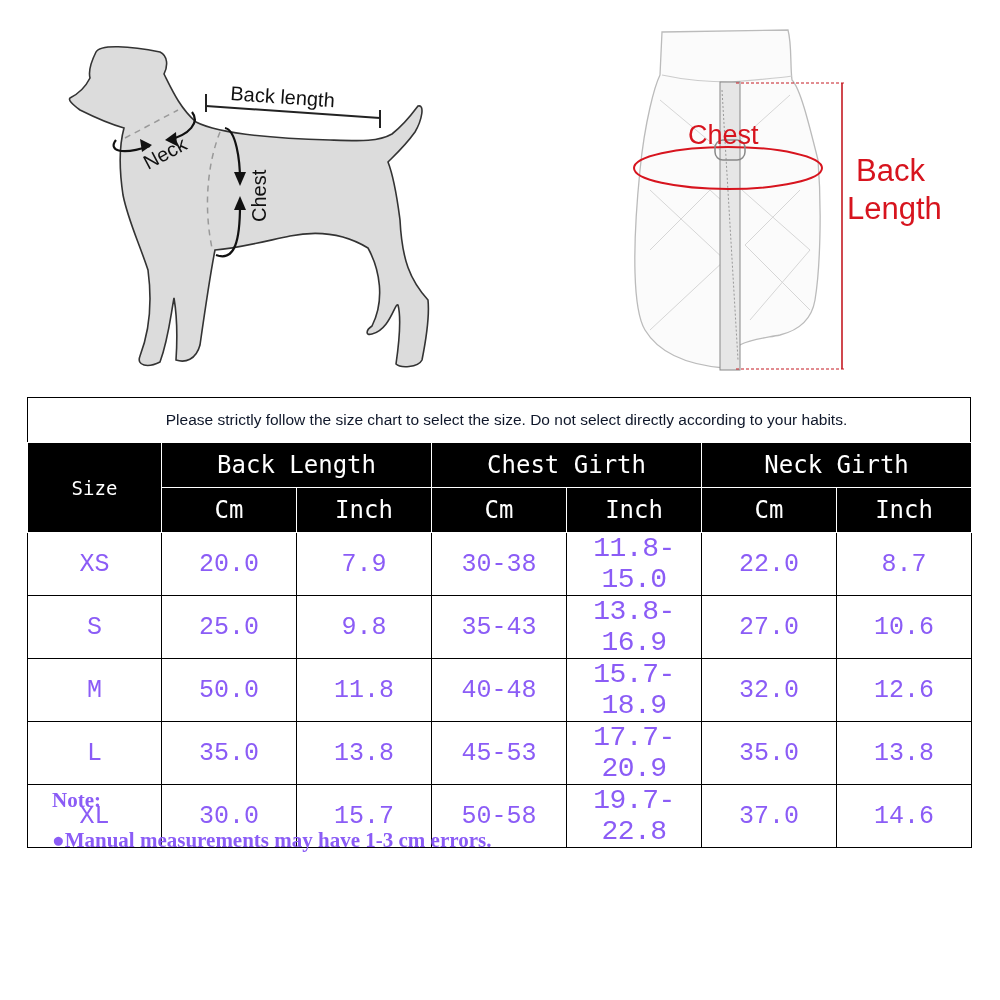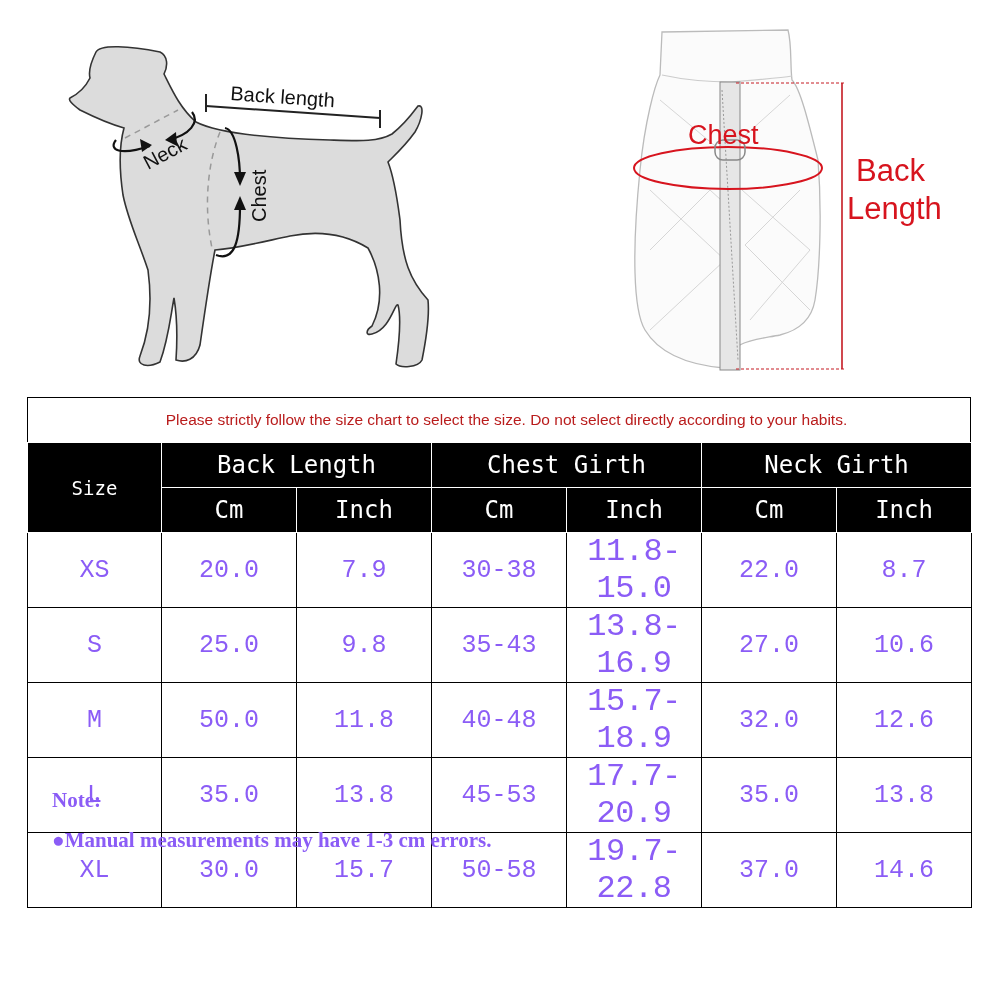--- a/index.html
+++ b/index.html
@@ -4,26 +4,26 @@
 <style>
   html, body { margin:0; padding:0; background:#fff; }
   body { width:1000px; height:1000px; position:relative; overflow:hidden; font-family:"Liberation Sans", sans-serif; }
   .abs { position:absolute; }
   
   #dog-illustration { left:0; top:0; width:500px; height:390px; }
   #coat-illustration { left:500px; top:0; width:500px; height:390px; }
   .lbl-svg { font-family:"Liberation Sans", sans-serif; }
   
   #size-table-wrap { left:27px; top:397px; width:944px; }
-  .banner { height:45px; border:1.5px solid #000; border-bottom:none; box-sizing:border-box; display:flex; align-items:center; justify-content:center; color:#b91c1c; font-size:15.5px; font-family:"Liberation Sans", sans-serif;padding-left:15px; }
+  .banner { height:45px; border:1.5px solid #000; border-bottom:none; box-sizing:border-box; display:flex; align-items:center; justify-content:center; color:#0f172a; font-size:15.5px; font-family:"Liberation Sans", sans-serif;padding-left:15px; }
   table { border-collapse:collapse; width:944px; table-layout:fixed; font-family:"Liberation Serif", serif; }
   th { background:#000; color:#fff; font-weight:normal; font-size:24px; border:1.5px solid #fff; height:44px; padding:0; font-family:"DejaVu Sans Mono", monospace; letter-spacing:0px; }
   th.size-h { font-size:19px; }
   td { border:1.5px solid #000; height:44px; padding:0; text-align:center; font-size:25px; color:#8b5cf6; font-family:Liberation Mono, monospace; }
-  td.narrow { font-size:32px; letter-spacing:-0.5px; }
+  td.narrow { font-size:28px; letter-spacing:-0.5px; }
   
   #notes { left:52px; top:786px; color:#8b5cf6; font-family:"Liberation Serif", serif; font-weight:bold; font-size:21px; }
   #notes div { height:40px; line-height:28px; white-space:nowrap; }
 </style>
 </head>
 <body>
 
 <div id="dog-illustration" class="abs">
   <svg width="500" height="390" viewBox="0 0 500 390">
     <path d="M96,52 C100,44 130,46 160,52 C168,56 168,66 164,74 C172,90 180,108 196,122 C215,132 260,138 330,140 C360,141 378,142 392,134 C405,124 412,114 418,106 C425,104 422,120 415,132 C405,146 394,156 388,162 C395,180 398,205 400,220 C402,260 410,280 428,300 C430,320 425,345 422,360 C418,368 400,368 396,364 C398,350 402,320 398,305 C395,302 390,330 372,334 C365,336 366,330 372,326 C385,300 380,270 368,248 C345,234 320,230 290,236 C270,240 240,248 215,250 C210,275 205,310 200,345 C196,360 185,363 176,360 C178,330 176,310 174,298 C170,320 168,340 160,362 C148,368 136,366 140,356 C150,330 152,300 148,270 C138,240 128,220 123,195 C120,175 118,150 124,128 C110,124 92,116 80,110 C72,104 68,100 70,98 C78,94 86,86 90,78 C88,70 92,60 96,52 Z" fill="#dcdcdc" stroke="#333" stroke-width="1.6"></path>

